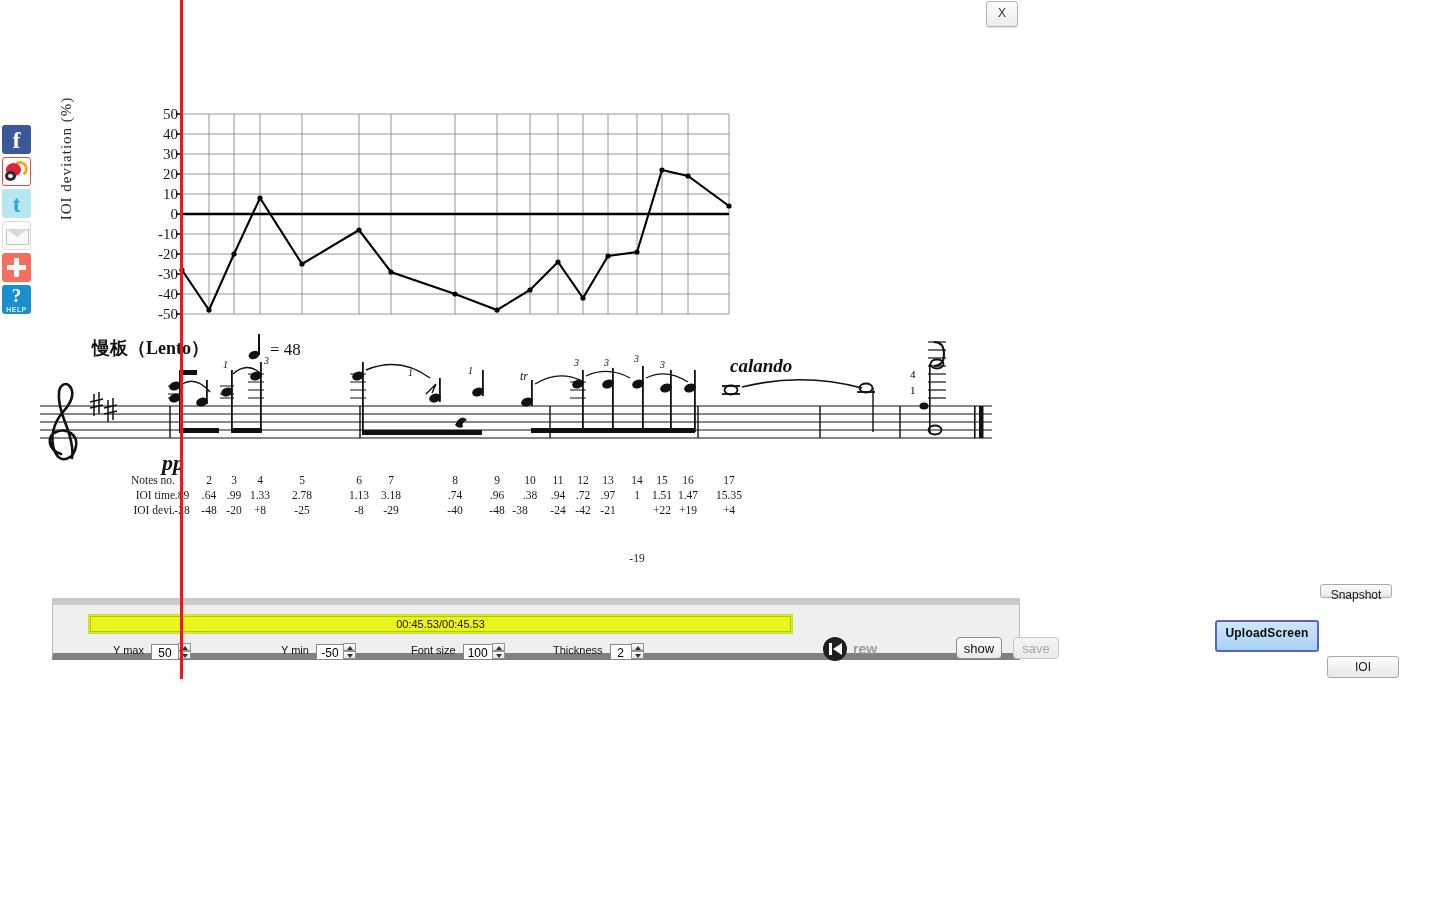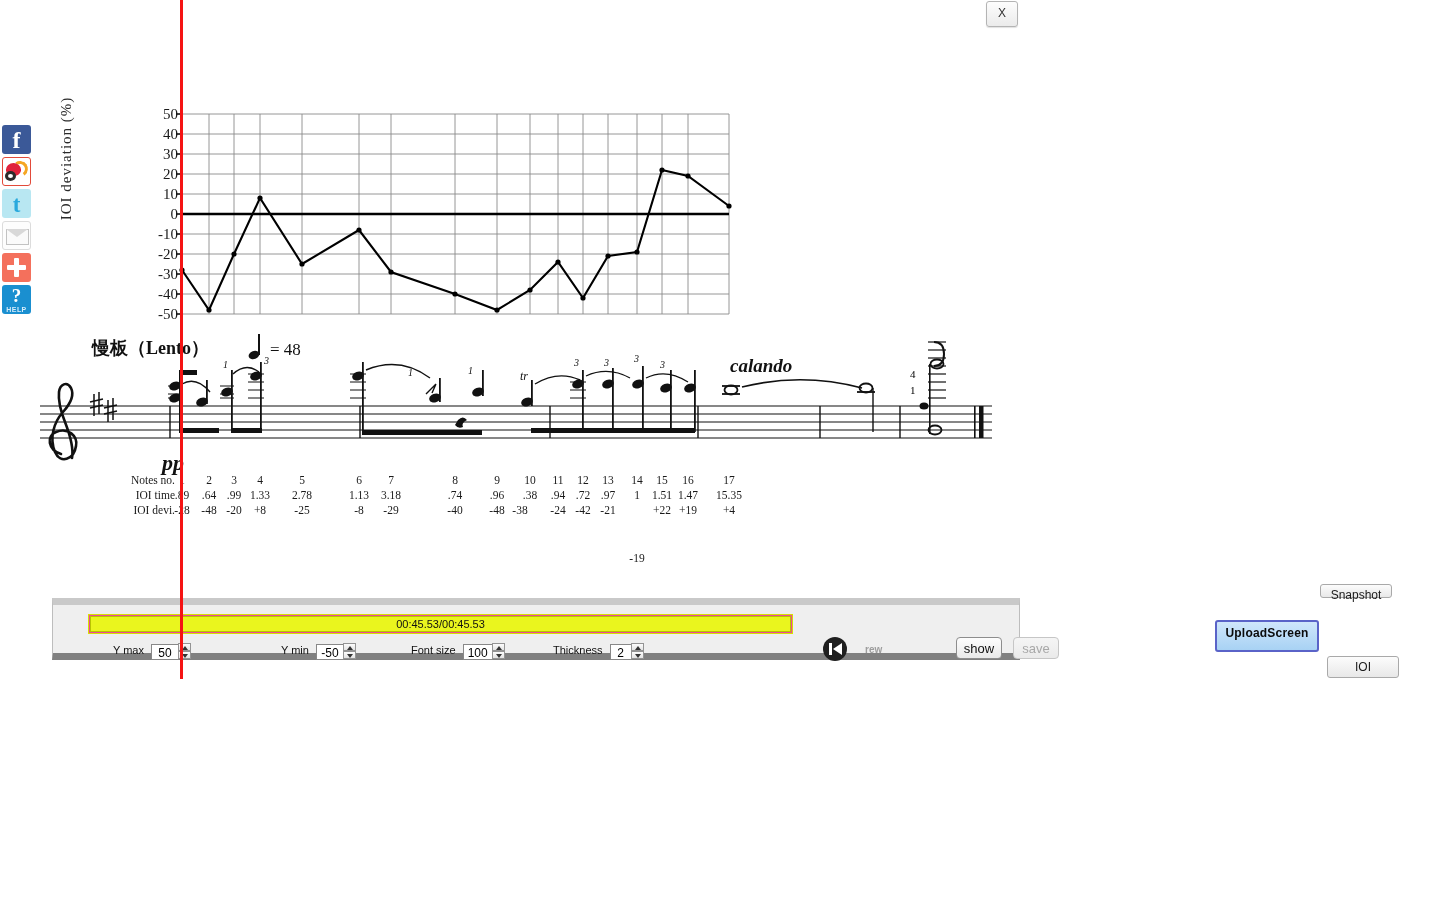--- a/index.html
+++ b/index.html
@@ -210,21 +210,21 @@
     border-top: 7px solid #c9c9c9;
     border-bottom: 7px solid #808080;
     box-sizing: border-box;
   }
   .progress-outer {
     position: absolute;
     left: 35px;
     top: 9px;
     width: 705px;
     height: 20px;
-    background: #ec4899;
+    background: #bef264;
     border: 1px solid #d6e000;
     box-sizing: border-box;
   }
   .progress-fill {
     position: absolute;
     left: 1px; top: 1px;
     width: 701px; height: 16px;
     background: #eaf51e;
     border: 1px solid #b9c400;
     box-sizing: border-box;
@@ -317,22 +317,22 @@
   .rew-icon .tri {
     position: absolute;
     left: 10px; top: 6px;
     width: 0; height: 0;
     border-top: 6px solid transparent;
     border-bottom: 6px solid transparent;
     border-right: 9px solid #fff;
   }
   .rew-label {
     display: inline-block;
-    margin-left: 18px;
-    font-size: 10px;
+    margin-left: 6px;
+    font-size: 14px;
     color: #9d9d9d;
     font-weight: bold;
     vertical-align: middle;
   }
   .panel-btn {
     position: absolute;
     top: 32px;
     height: 22px;
     border-radius: 4px;
     font-size: 13px;

